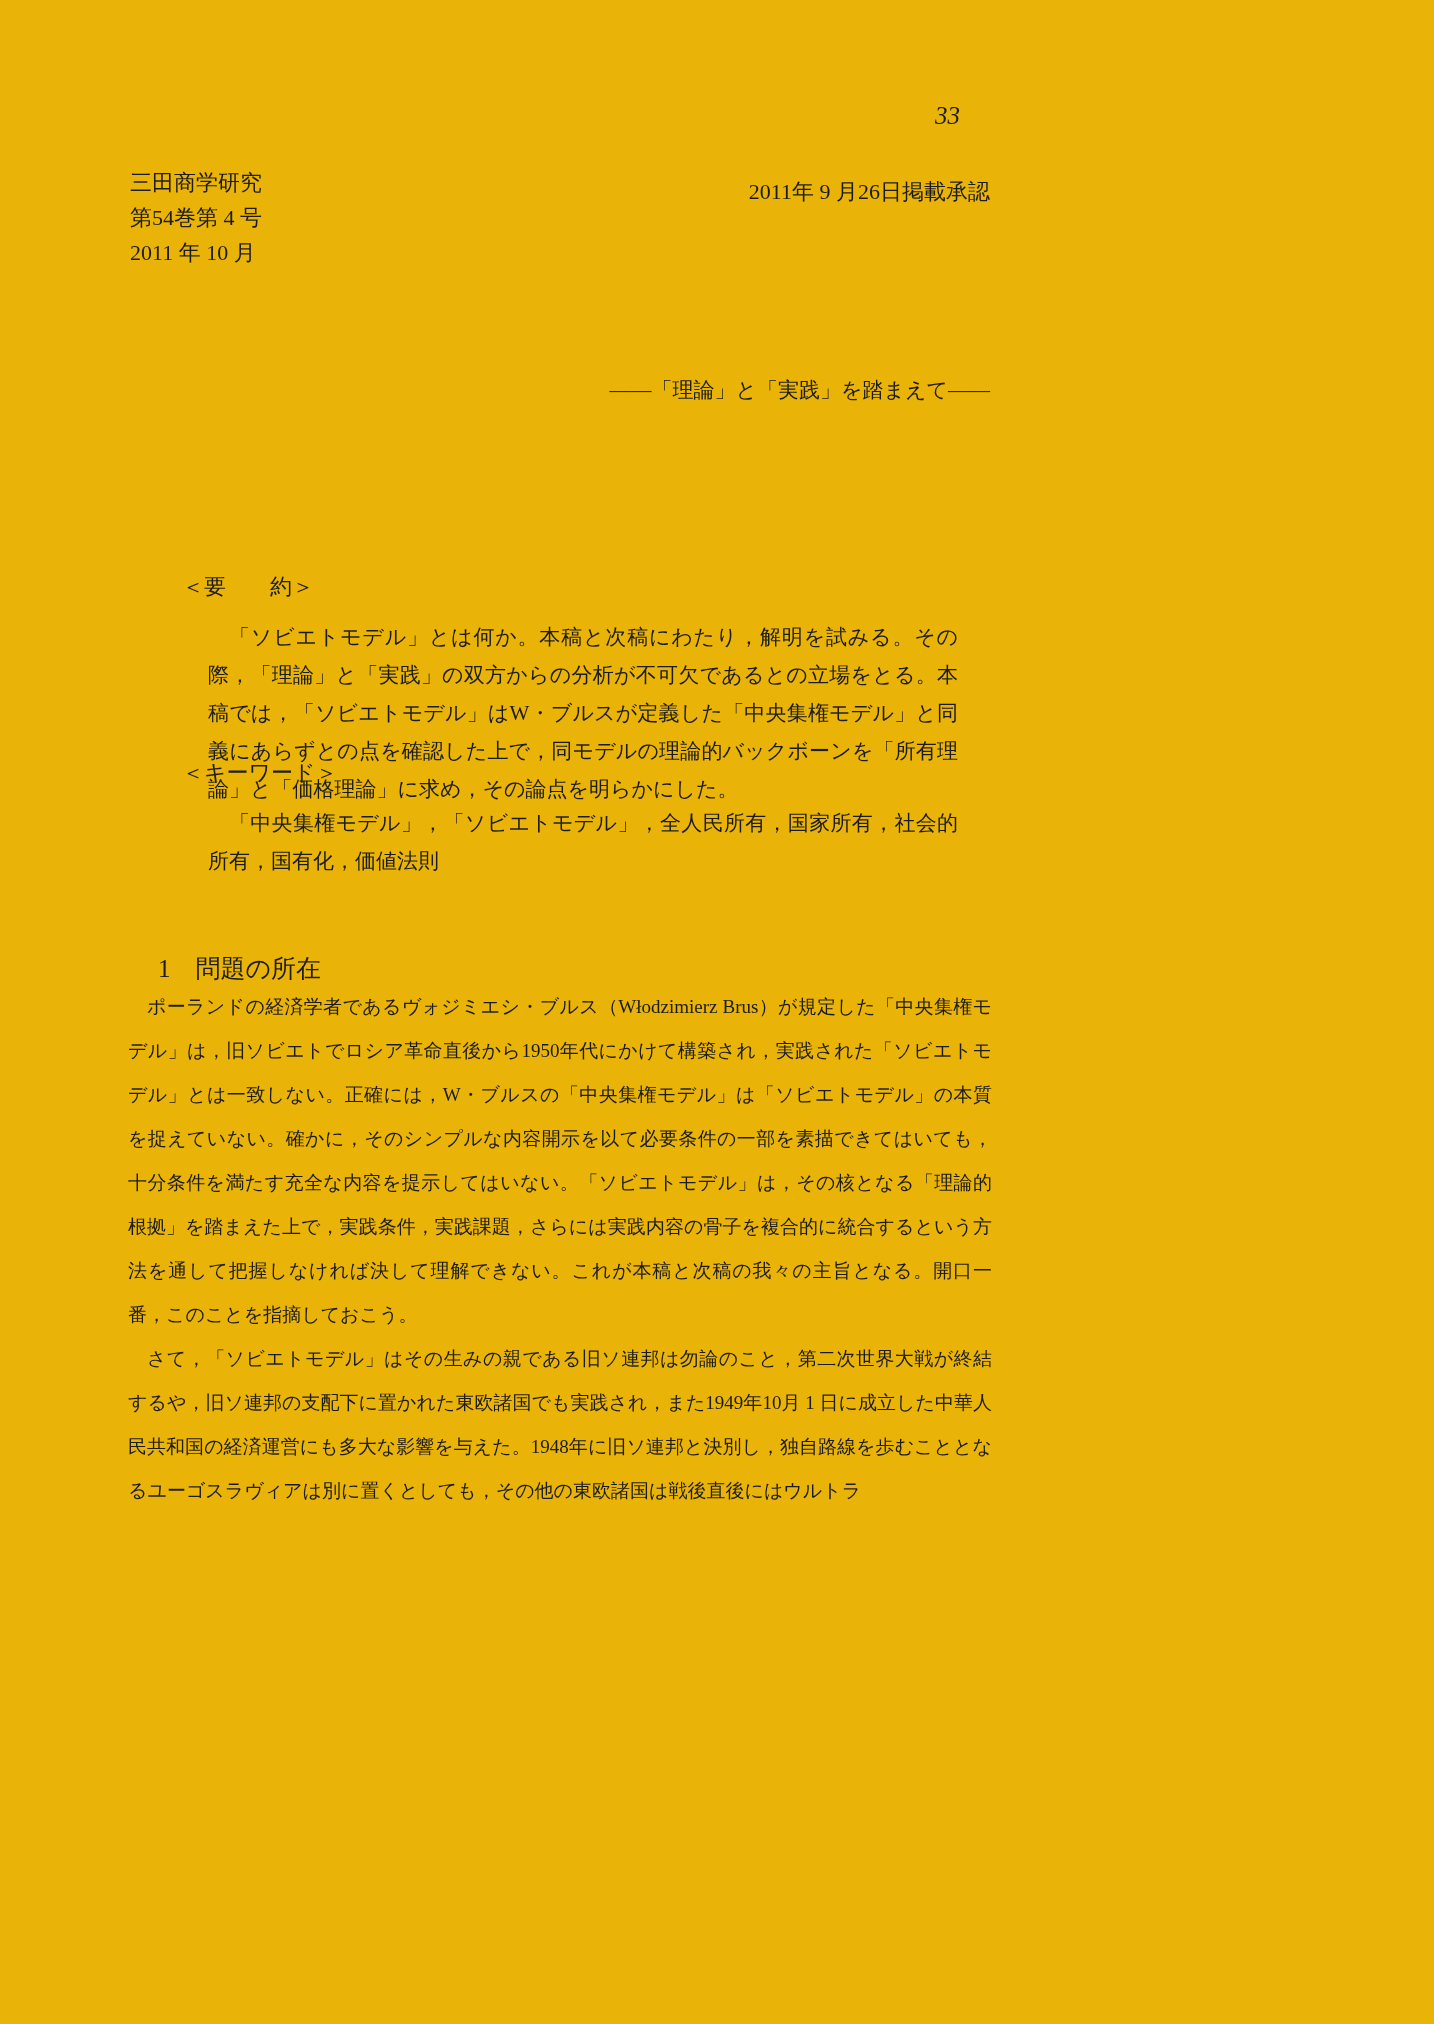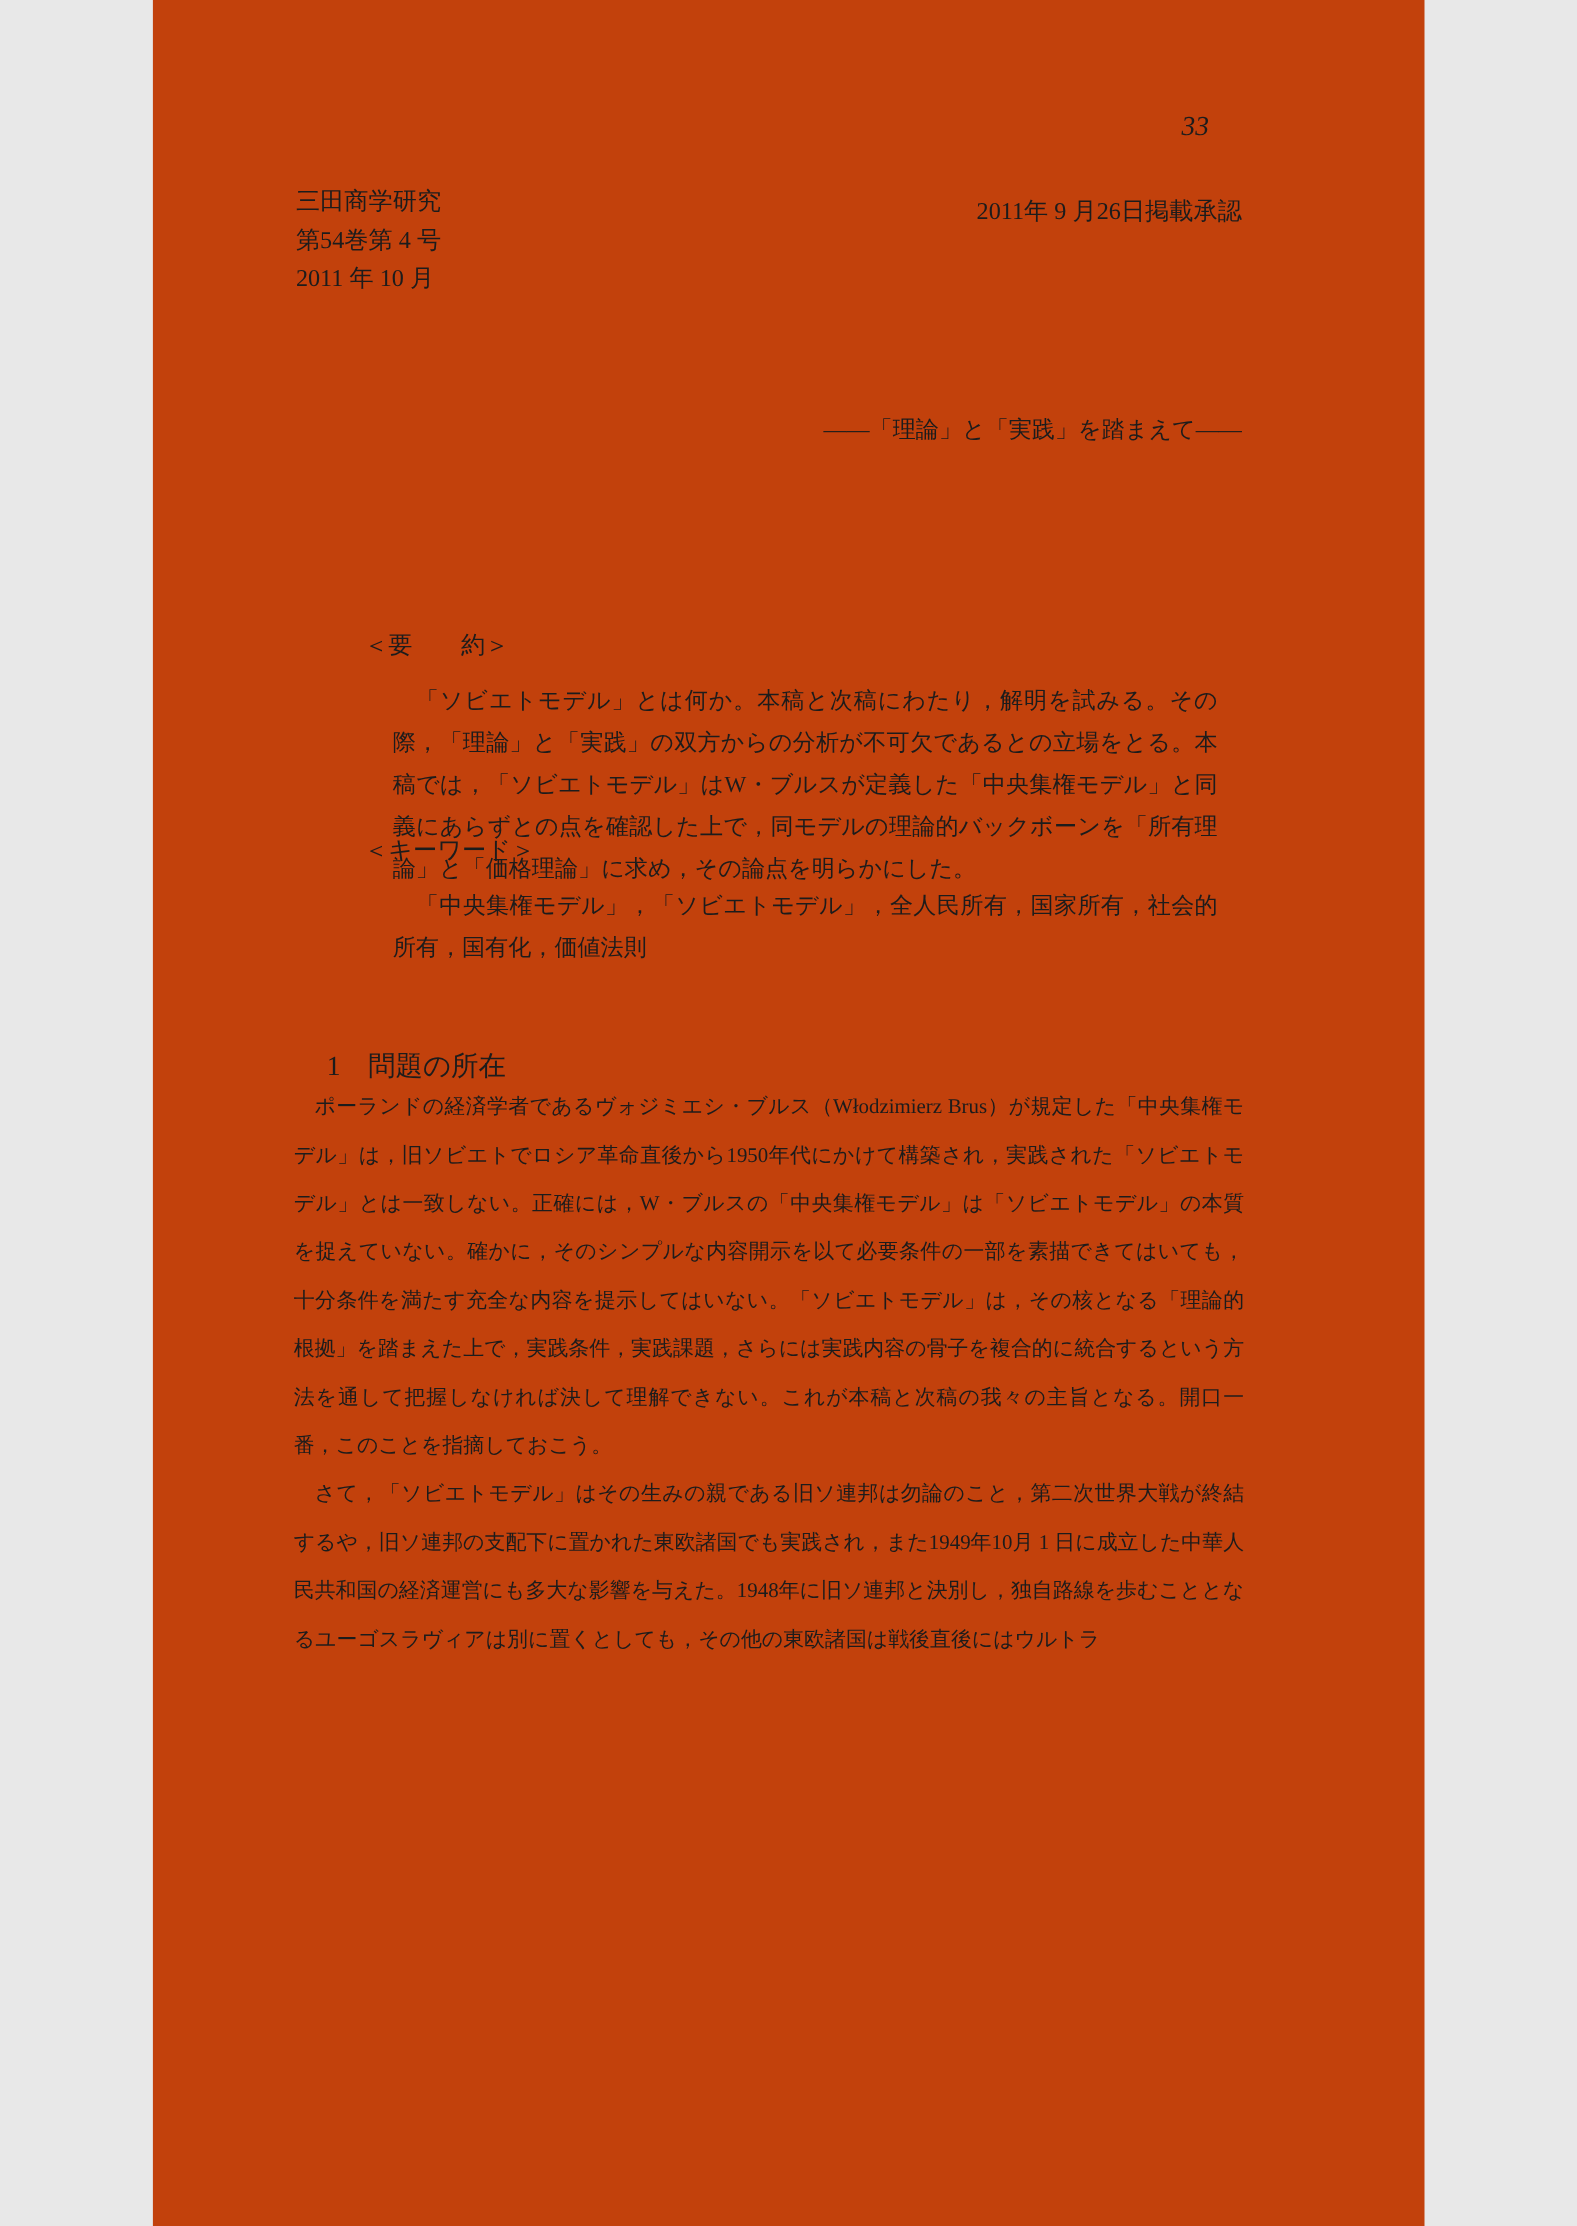--- a/index.html
+++ b/index.html
@@ -2,24 +2,24 @@
 <html><head>
 <meta charset="utf-8">
 <style>
   html, body {
     margin: 0;
     padding: 0;
     background: #e8e8e8;
   }
   .page {
     position: relative;
-    width: 1156px;
+    width: 1434px;
     height: 2024px;
     margin: 0 auto;
-    background: #c2410c;
+    background: #eab308;
     color: #1c1c1c;
     font-family: "Liberation Serif", "DejaVu Serif", serif;
     overflow: hidden;
   }
   .page-number {
     position: absolute;
     top: 102px;
     left: 130px;
     width: 830px;
     text-align: right;
@@ -66,21 +66,21 @@
     left: 130px;
     width: 860px;
     box-sizing: border-box;
     padding-right: 38px;
     text-align: right;
     font-size: 32px;
     letter-spacing: 2px;
   }
   .indent-block {
     position: absolute;
-    left: 192px;
+    left: 182px;
     width: 792px;
   }
   .abstract-block { top: 572px; }
   .keywords-block { top: 758px; }
   .block-heading {
     font-size: 22px;
     margin-bottom: 6px;
   }
   .block-body {
     margin: 16px;

